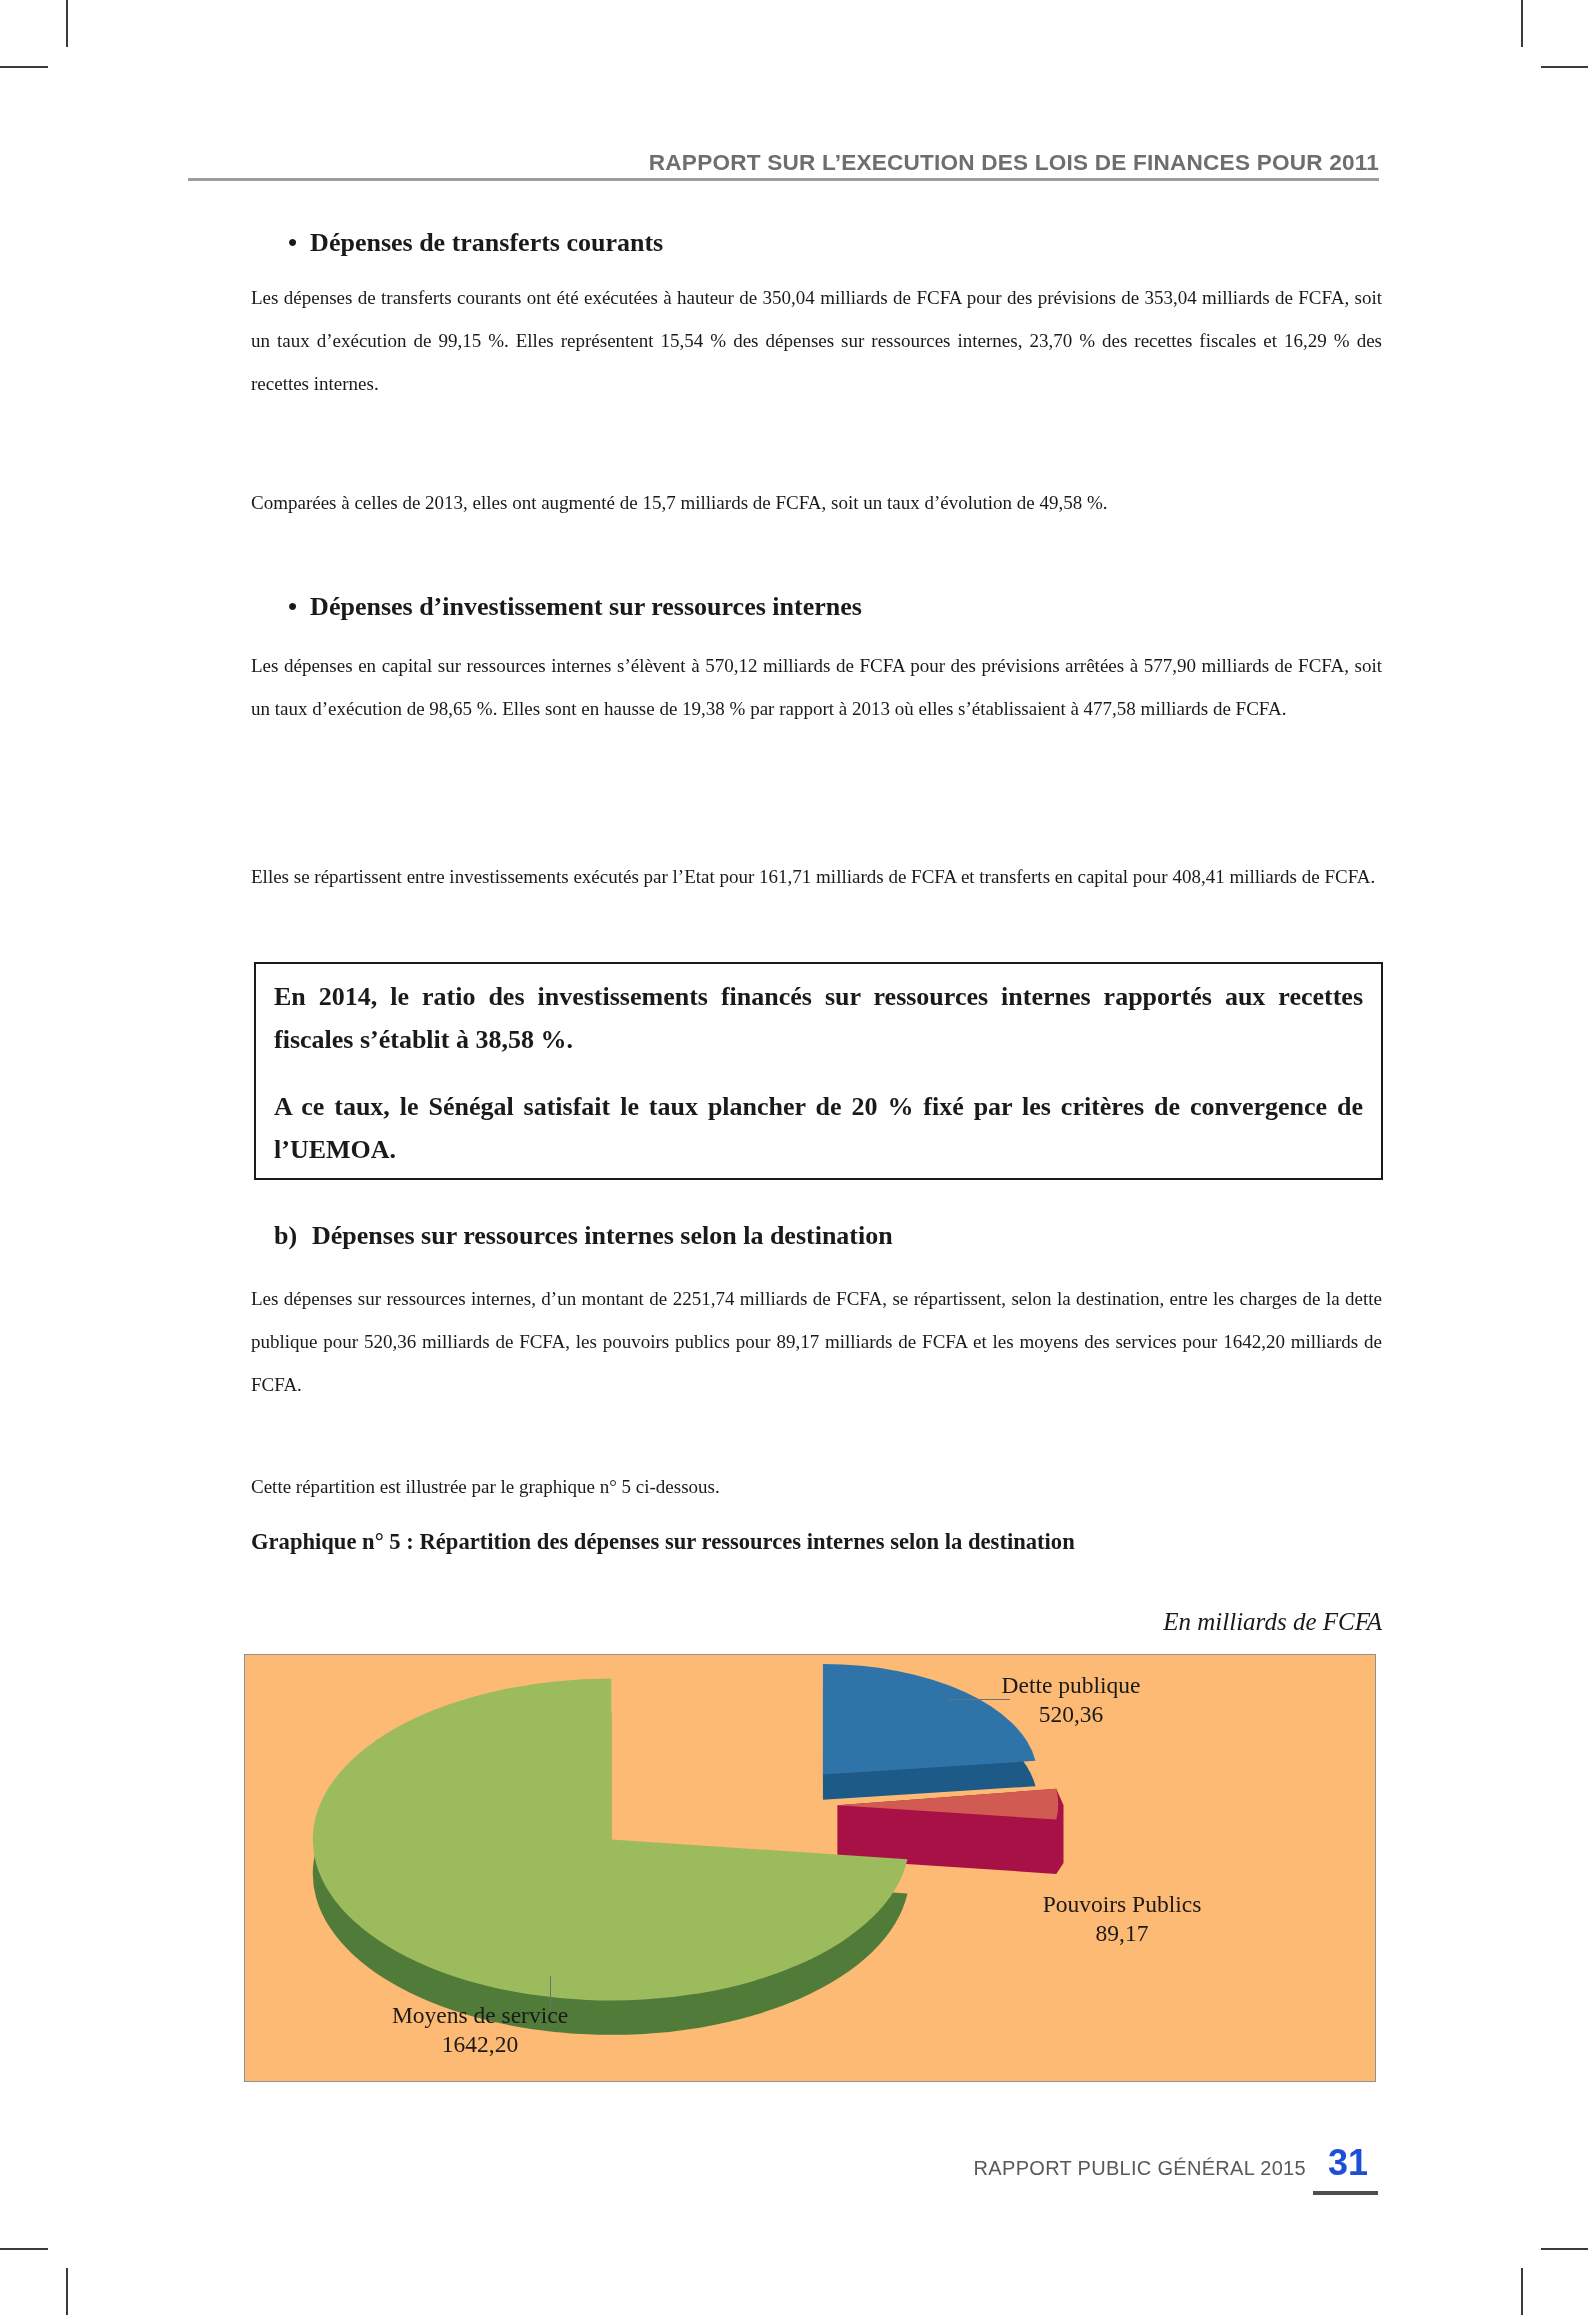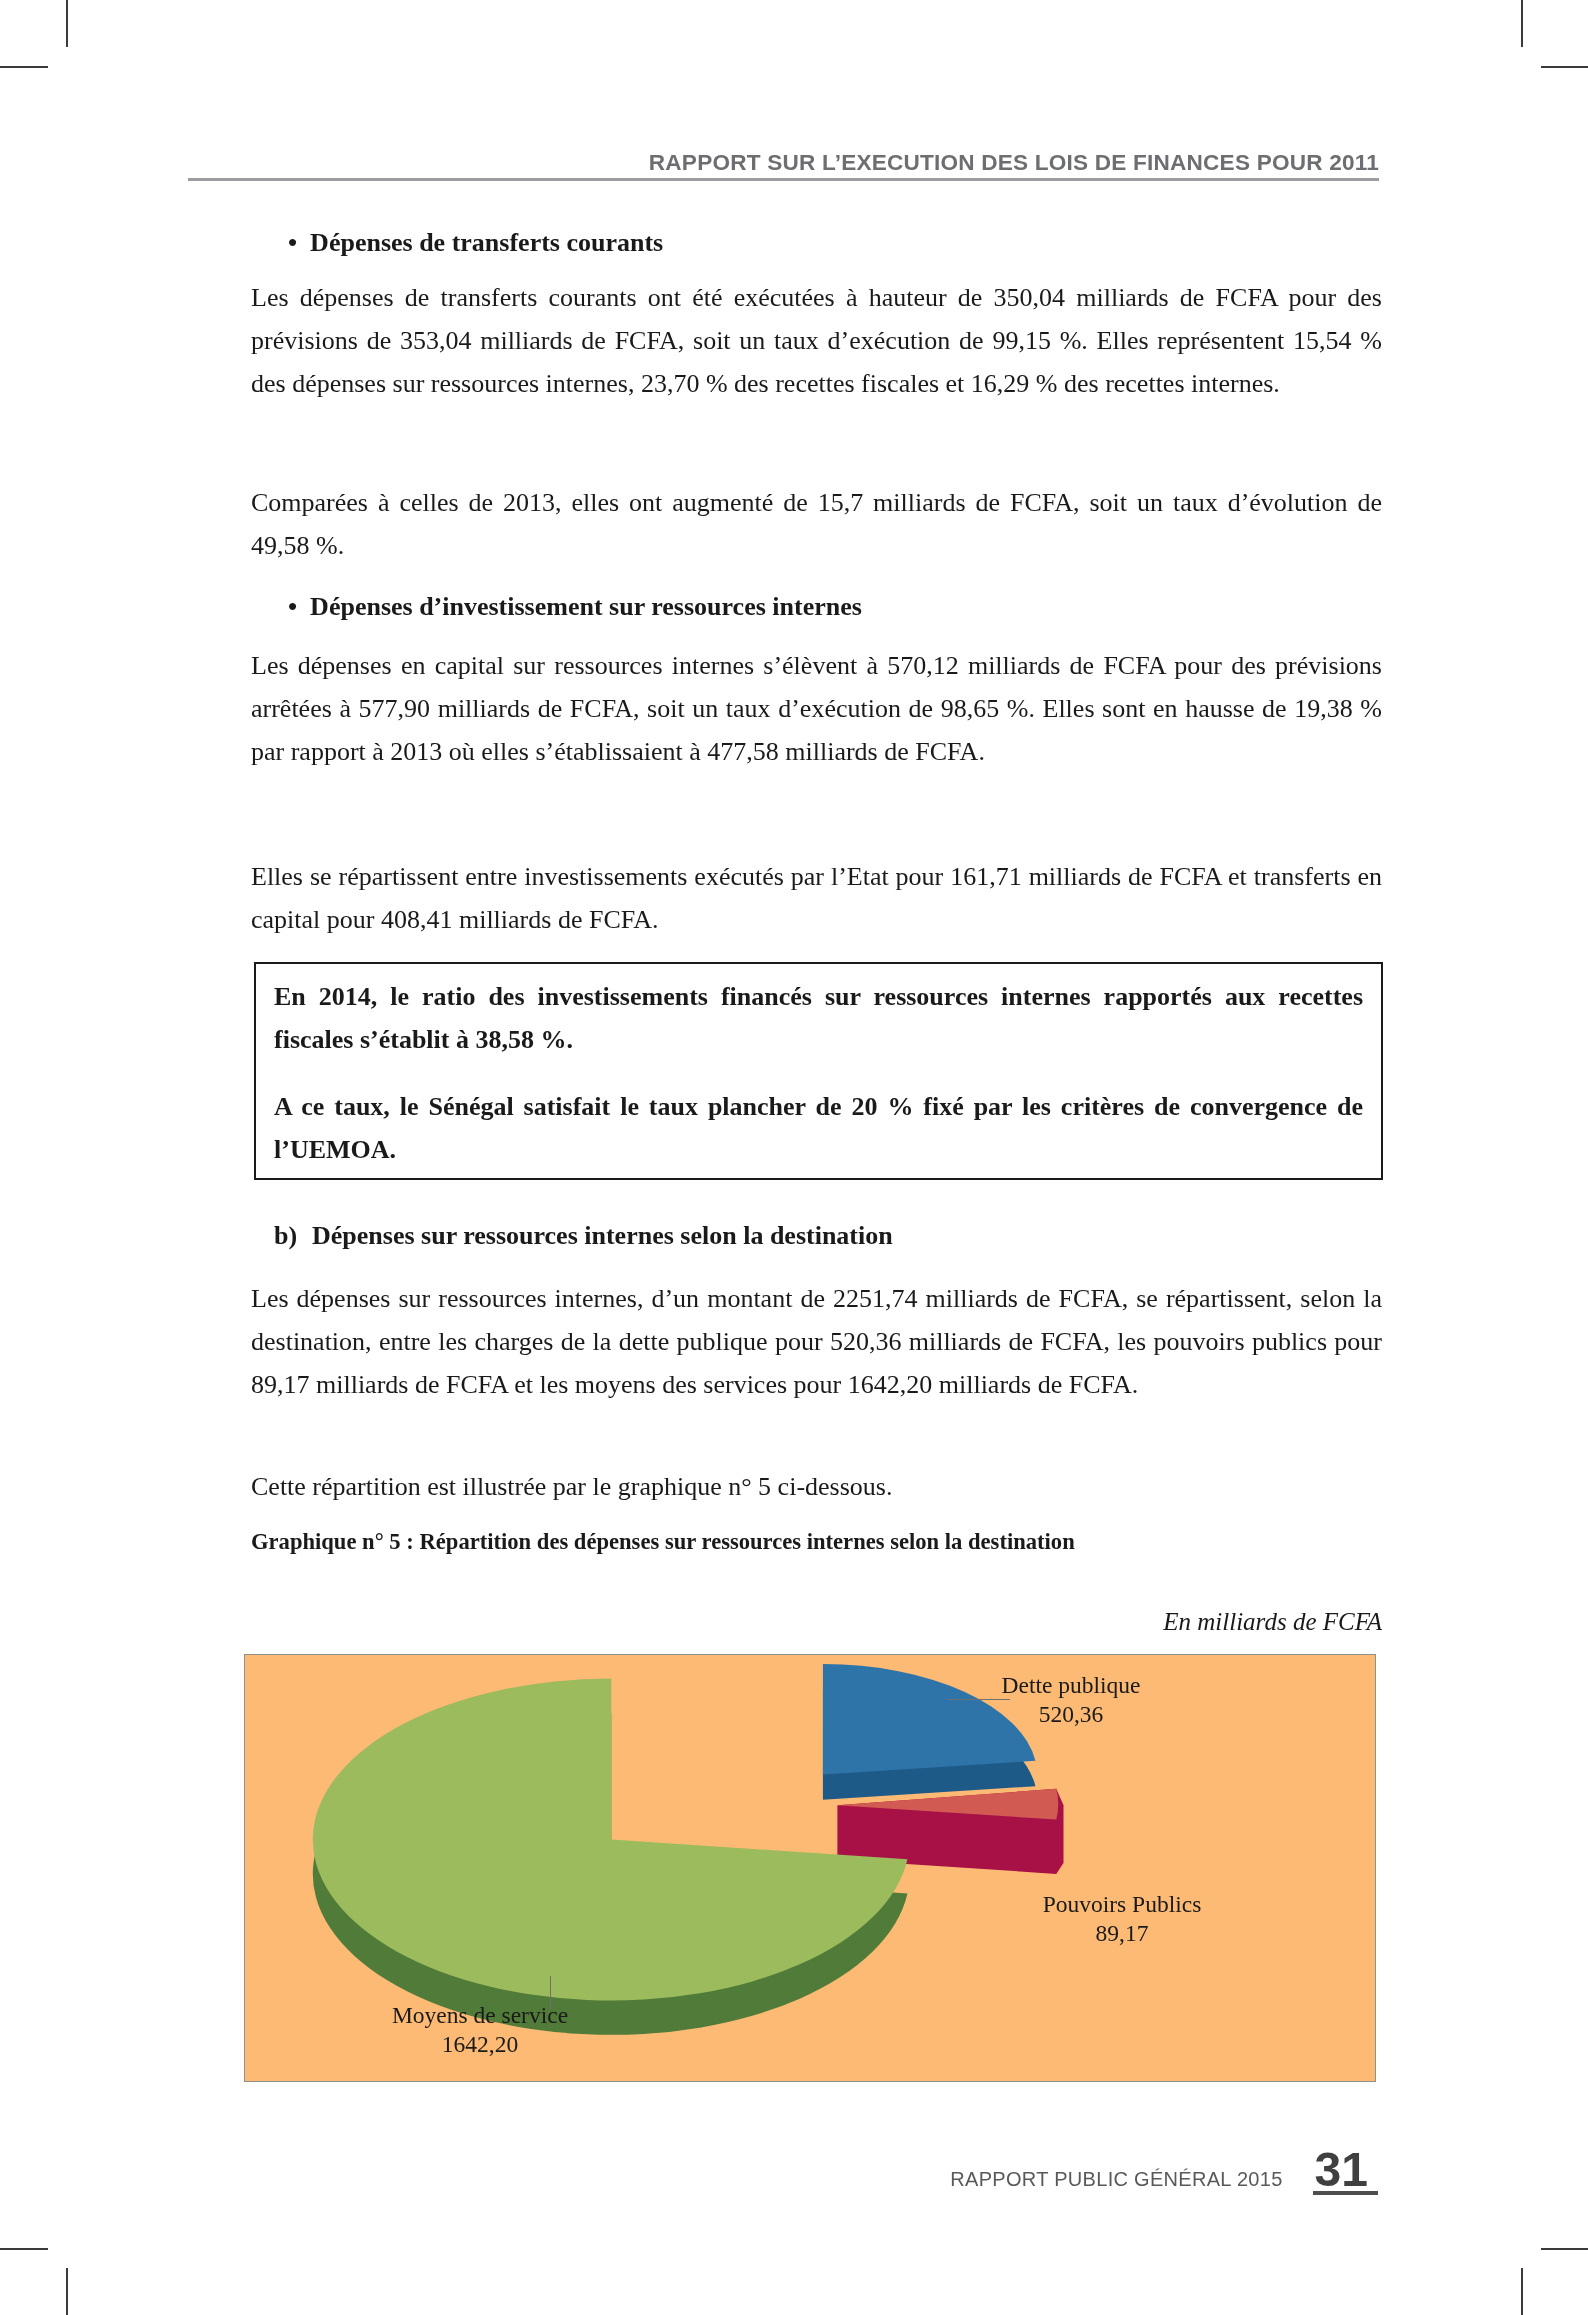--- a/index.html
+++ b/index.html
@@ -6,21 +6,21 @@
   .page{position:relative;width:1588px;height:2316px;background:#ffffff;overflow:hidden;
         font-family:"Liberation Serif","DejaVu Serif",serif;color:#1a1a1a;}
   
   .crop{position:absolute;background:#3a3a3a;}
   
   .header-title{position:absolute;top:150px;left:188px;width:1191px;text-align:right;
     font-family:"Liberation Sans","DejaVu Sans",sans-serif;font-weight:bold;font-size:22.6px;
     color:#6d6e71;letter-spacing:0.2px;}
   .header-rule{position:absolute;top:178px;left:188px;width:1191px;height:2.7px;background:#9b9da0;}
   
-  .para{position:absolute;left:251px;width:1131px;font-size:26px;line-height:43px;
+  .para{position:absolute;left:251px;width:1131px;font-size:19px;line-height:43px;
         text-align:justify;}
   .bullet-head{position:absolute;left:288px;font-size:26px;font-weight:bold;line-height:33px;}
   .callout{position:absolute;left:254px;top:962px;width:1089px;border:2.7px solid #1a1a1a;
            padding:11px 18px 7px 18px;font-weight:bold;font-size:26px;line-height:43px;text-align:justify;}
   .callout p{margin:0 0 23.5px 0;}
   .callout p:last-child{margin:0;}
   .b-label{position:absolute;left:274px;font-size:26px;font-weight:bold;}
   .b-title{position:absolute;left:312px;font-size:26px;font-weight:bold;}
   .caption{position:absolute;left:251px;font-size:22.6px;font-weight:bold;}
   .unit-note{position:absolute;left:251px;width:1131px;text-align:right;font-style:italic;font-size:25px;}
@@ -28,21 +28,21 @@
   .chartbox{position:absolute;left:244px;top:1654px;width:1107px;height:426px;
             border:1.8px solid #909090;background:#fdba74;padding-left:23px;}
   .chartbox svg{position:absolute;left:0;top:0;}
   .pie-label{position:absolute;text-align:center;font-size:23.5px;line-height:29px;color:#1a1a1a;}
   .leader-h{position:absolute;border-top:1.8px solid #707070;}
   .leader-v{position:absolute;border-left:1.8px solid #707070;}
   
   .footer{position:absolute;top:2142px;left:905px;width:463px;text-align:right;
           font-family:"Liberation Sans","DejaVu Sans",sans-serif;color:#58595b;}
   .footer-text{display:inline-block;vertical-align:baseline;font-size:20px;letter-spacing:0.3px;}
-  .footer-num{display:inline-block;vertical-align:baseline;margin-left:28px;font-size:48px;font-weight:bold;color:#404040;}
+  .footer-num{display:inline-block;vertical-align:baseline;margin-left:18px;font-size:36px;font-weight:bold;color:#1d4ed8;}
   .footer-rule{position:absolute;top:2191px;left:1313px;width:65px;height:3.6px;background:#4d4e50;}
 </style>
 </head>
 <body>
 
 <div class="page">
 
   <div class="crop" style="left:66px;top:0;width:1.8px;height:47px"></div>
   <div class="crop" style="left:0;top:66px;width:48px;height:1.8px"></div>
   <div class="crop" style="left:1521px;top:0;width:1.8px;height:47px"></div>

